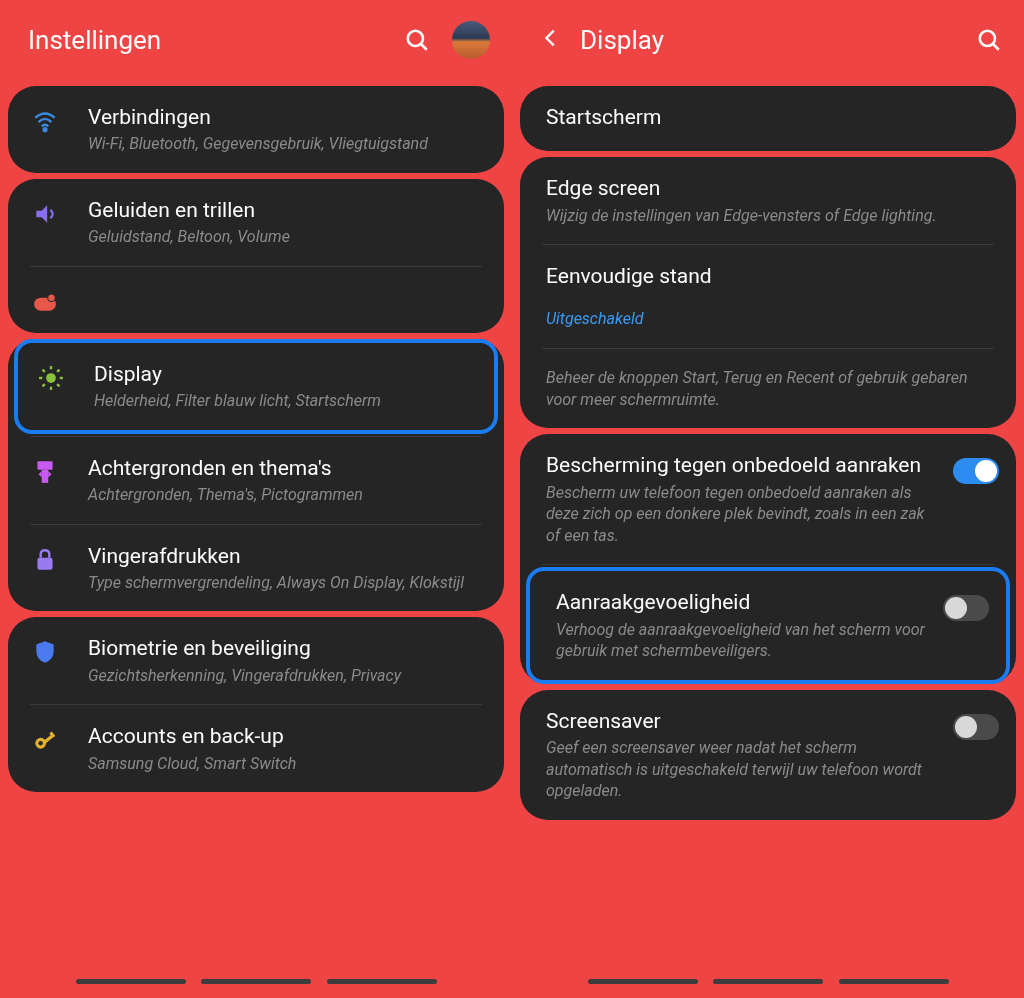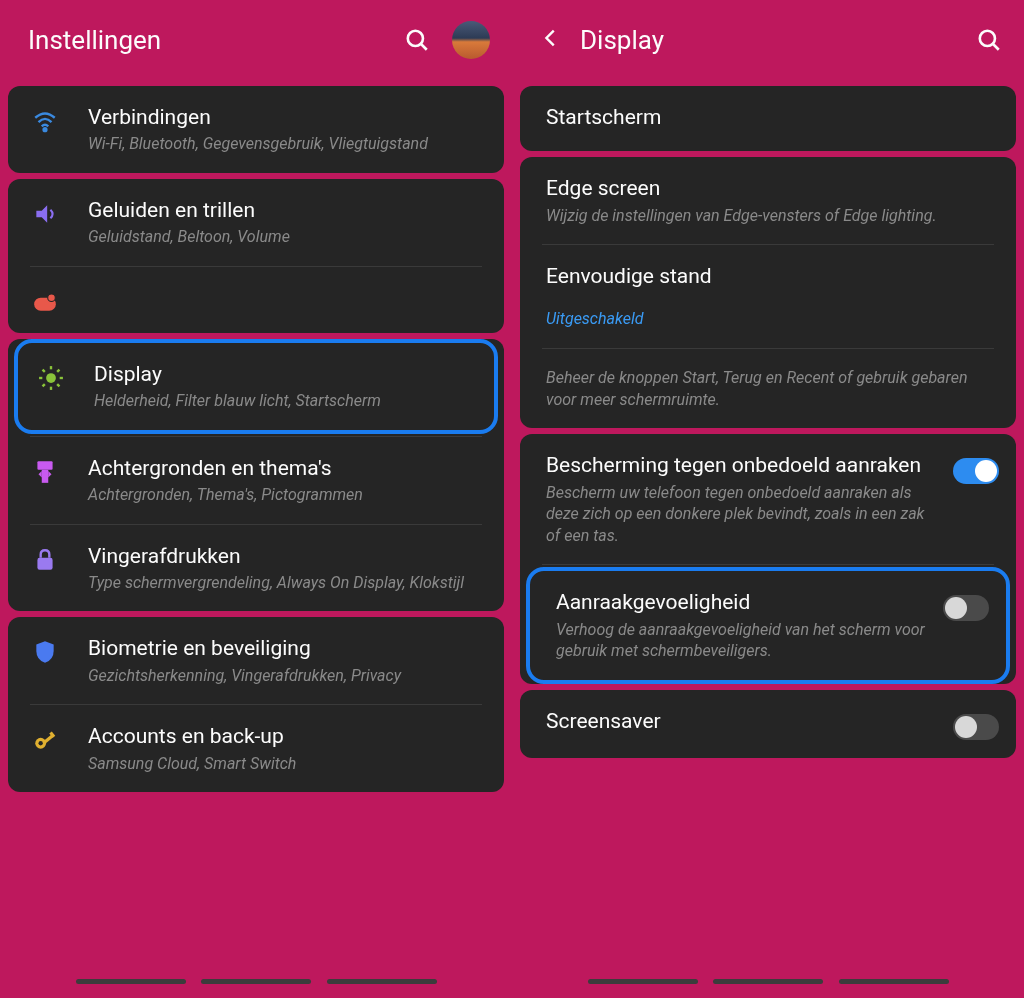--- a/index.html
+++ b/index.html
@@ -1,25 +1,25 @@
 <!DOCTYPE html>
 <html><head>
 <meta charset="utf-8">
 <style>
   * { box-sizing: border-box; margin: 0; padding: 0; }
   html, body { width: 1024px; height: 998px; background: #000; font-family: -apple-system, "Segoe UI", Roboto, sans-serif; overflow: hidden; }
   .screens { display: flex; width: 1024px; height: 998px; }
-  .screen { width: 512px; height: 998px; background: #be185d; position: relative; overflow: hidden; }
+  .screen { width: 512px; height: 998px; background: #ef4444; position: relative; overflow: hidden; }
   .header { height: 80px; display: flex; align-items: center; padding: 0 22px 0 28px; }
   .header-title { flex: 1; font-size: 26px; color: #fcfcfc; font-weight: 400; }
   .header-back { color: #fcfcfc; margin-right: 18px; font-size: 26px; cursor: pointer; line-height: 1; }
   .header-search { color: #fcfcfc; cursor: pointer; }
   .header-search svg { width: 26px; height: 26px; display:block;}
   .avatar { width: 38px; height: 38px; border-radius: 50%; margin-left: 22px; background: linear-gradient(180deg,#4a5a78 0%,#2d3b55 45%,#d97a3a 55%,#b85a2f 100%); cursor: pointer; }
-  .section { background: #252525; margin: 6px 8px; border-radius: 12px; }
+  .section { background: #252525; margin: 6px 8px; border-radius: 28px; }
   .item { display: flex; align-items: flex-start; padding: 18px 12px 18px 24px; cursor: pointer; position: relative; }
   .item-icon { width: 56px; flex: 0 0 56px; display:flex; align-items:center; justify-content:flex-start; padding-top:4px;}
   .item-icon svg { width: 26px; height: 26px; }
   .item-content { flex: 1; min-width: 0; padding-right: 4px; }
   .item-title { font-size: 21px; color: #fcfcfc; line-height: 1.3; margin-bottom: 2px; }
   .item-sub { font-size: 16px; color: #8a8a8a; line-height: 1.35; font-style: italic; }
   .item-sub.link { color: #3a9bf5; margin-top: 18px; }
   .sep { height: 1px; background: #3a3a3a; margin: 0 22px; }
   .highlight { border: 4px solid #1a7cf0; border-radius: 18px; margin: 2px 6px; position: relative; z-index: 5; }
   .highlight .item { padding-left: 20px; }
@@ -246,20 +246,21 @@
                   <div class="knob"></div>
                 </div>
               </div>
             </div>
           </div>
         </div>
         <div class="section r-section">
           <div class="item">
             <div class="item-content">
               <div class="item-title">Screensaver</div>
+              <div class="item-sub">Geef een screensaver weer nadat het scherm automatisch is uitgeschakeld terwijl uw telefoon wordt opgeladen.</div>
             </div>
             <div class="toggle">
               <div class="switch">
                 <div class="knob"></div>
               </div>
             </div>
           </div>
         </div>
       </div>
     <div class="navbar">

